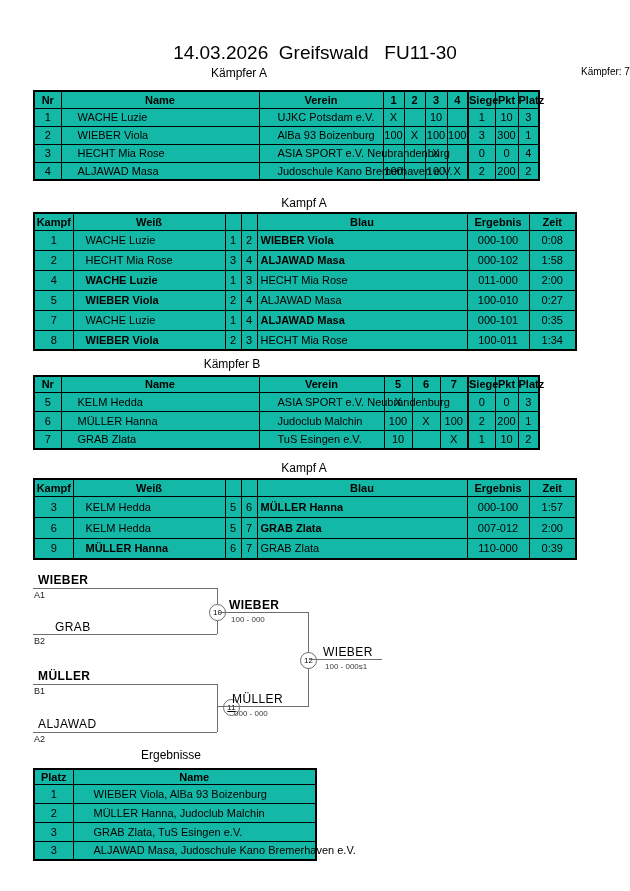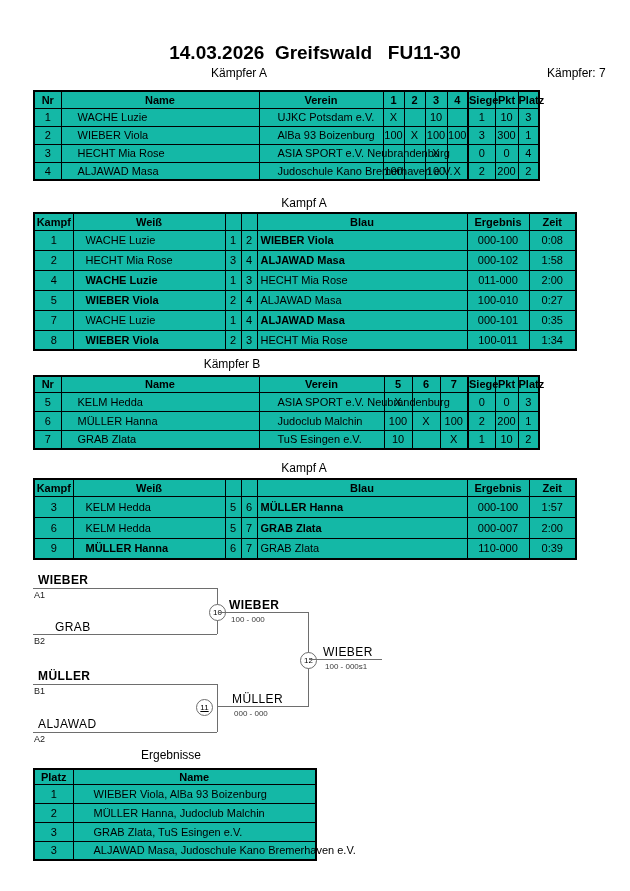--- a/index.html
+++ b/index.html
@@ -1,21 +1,21 @@
 <!DOCTYPE html>
 <html><head>
 <meta charset="utf-8">
 <style>
   html,body{margin:0;padding:0;background:#fff;}
   .sheet{position:relative;width:630px;height:891px;background:#ffffff;
          font-family:"Liberation Sans",sans-serif;color:#000;overflow:hidden;}
   .abs{position:absolute;}
-  .title{font-size:19px;font-weight:bold;white-space:pre;text-align:center;left:0;right:0;top:42px;}
+  .title{font-size:19px;font-weight:normal;white-space:pre;text-align:center;left:0;right:0;top:42px;}
   .heading{font-size:12px;font-weight:normal;text-align:center;width:200px;}
-  .count{font-size:12px;}
+  .count{font-size:10px;margin-left:34px;}
   table{border-collapse:collapse;table-layout:fixed;position:absolute;background:#14b8a6;}
   table{border:2px solid #000;}
   td,th{border:1px solid #000;font-size:11px;padding:0;white-space:nowrap;overflow:visible;vertical-align:middle;}
   th{font-weight:bold;text-align:center;}
   td{text-align:center;}
   td.lft{text-align:left;padding-left:16px;}
   td.ver{text-align:left;padding-left:18px;}
   td.wname{text-align:left;padding-left:12px;}
   td.bname{text-align:left;padding-left:3px;}
   td.rname{text-align:left;padding-left:20px;}
@@ -292,21 +292,21 @@
       <td class="bname b">MÜLLER Hanna</td>
       <td>000-100</td>
       <td>1:57</td>
     </tr>
     <tr>
       <td>6</td>
       <td class="wname">KELM Hedda</td>
       <td>5</td>
       <td>7</td>
       <td class="bname b">GRAB Zlata</td>
-      <td>000-007</td>
+      <td>007-012</td>
       <td>2:00</td>
     </tr>
     <tr>
       <td>9</td>
       <td class="wname b">MÜLLER Hanna</td>
       <td>6</td>
       <td>7</td>
       <td class="bname">GRAB Zlata</td>
       <td>110-000</td>
       <td>0:39</td>
@@ -331,21 +331,21 @@
 
     <div class="bname1 b" style="left:38px;top:669px;">MÜLLER</div>
     <div class="hline" style="left:33px;top:684px;width:184px;"></div>
     <div class="blab" style="left:34px;top:686px;">B1</div>
 
     <div class="bname1" style="left:38px;top:717px;">ALJAWAD</div>
     <div class="hline" style="left:33px;top:732px;width:184px;"></div>
     <div class="blab" style="left:34px;top:734px;">A2</div>
 
     <div class="vline" style="left:217px;top:684px;height:48px;"></div>
-    <div class="mcircle" style="left:196px;top:699px;text-decoration:underline;">11</div>
+    <div class="mcircle" style="left:223px;top:699px;text-decoration:underline;">11</div>
     <div class="hline" style="left:218px;top:706px;width:90px;"></div>
     <div class="bname1" style="left:232px;top:692px;">MÜLLER</div>
     <div class="bscore" style="left:234px;top:709px;">000 - 000</div>
 
     <div class="vline" style="left:308px;top:612px;height:95px;"></div>
     <div class="mcircle" style="left:300px;top:652px;">12</div>
     <div class="hline" style="left:309px;top:659px;width:73px;"></div>
     <div class="bname1" style="left:323px;top:645px;">WIEBER</div>
     <div class="bscore" style="left:325px;top:662px;">100 - 000s1</div>
   </div>

